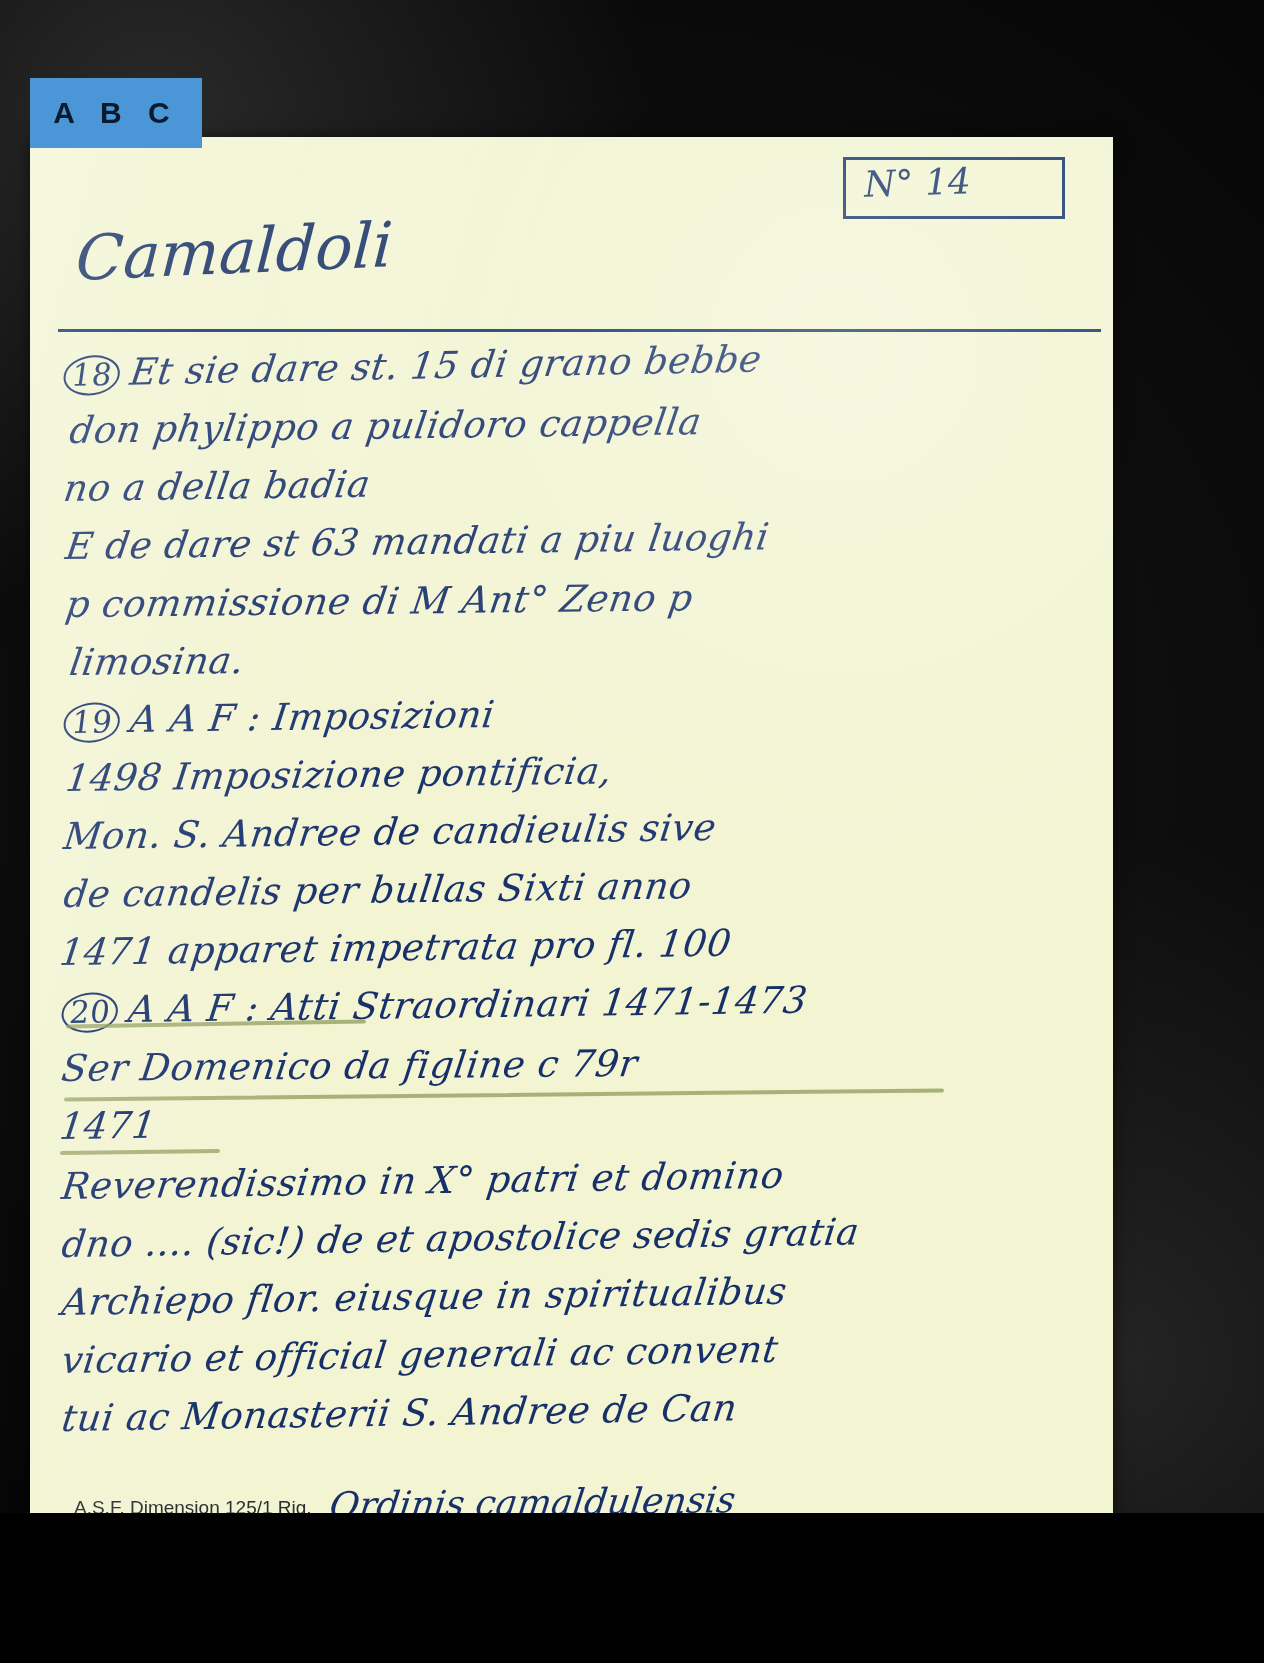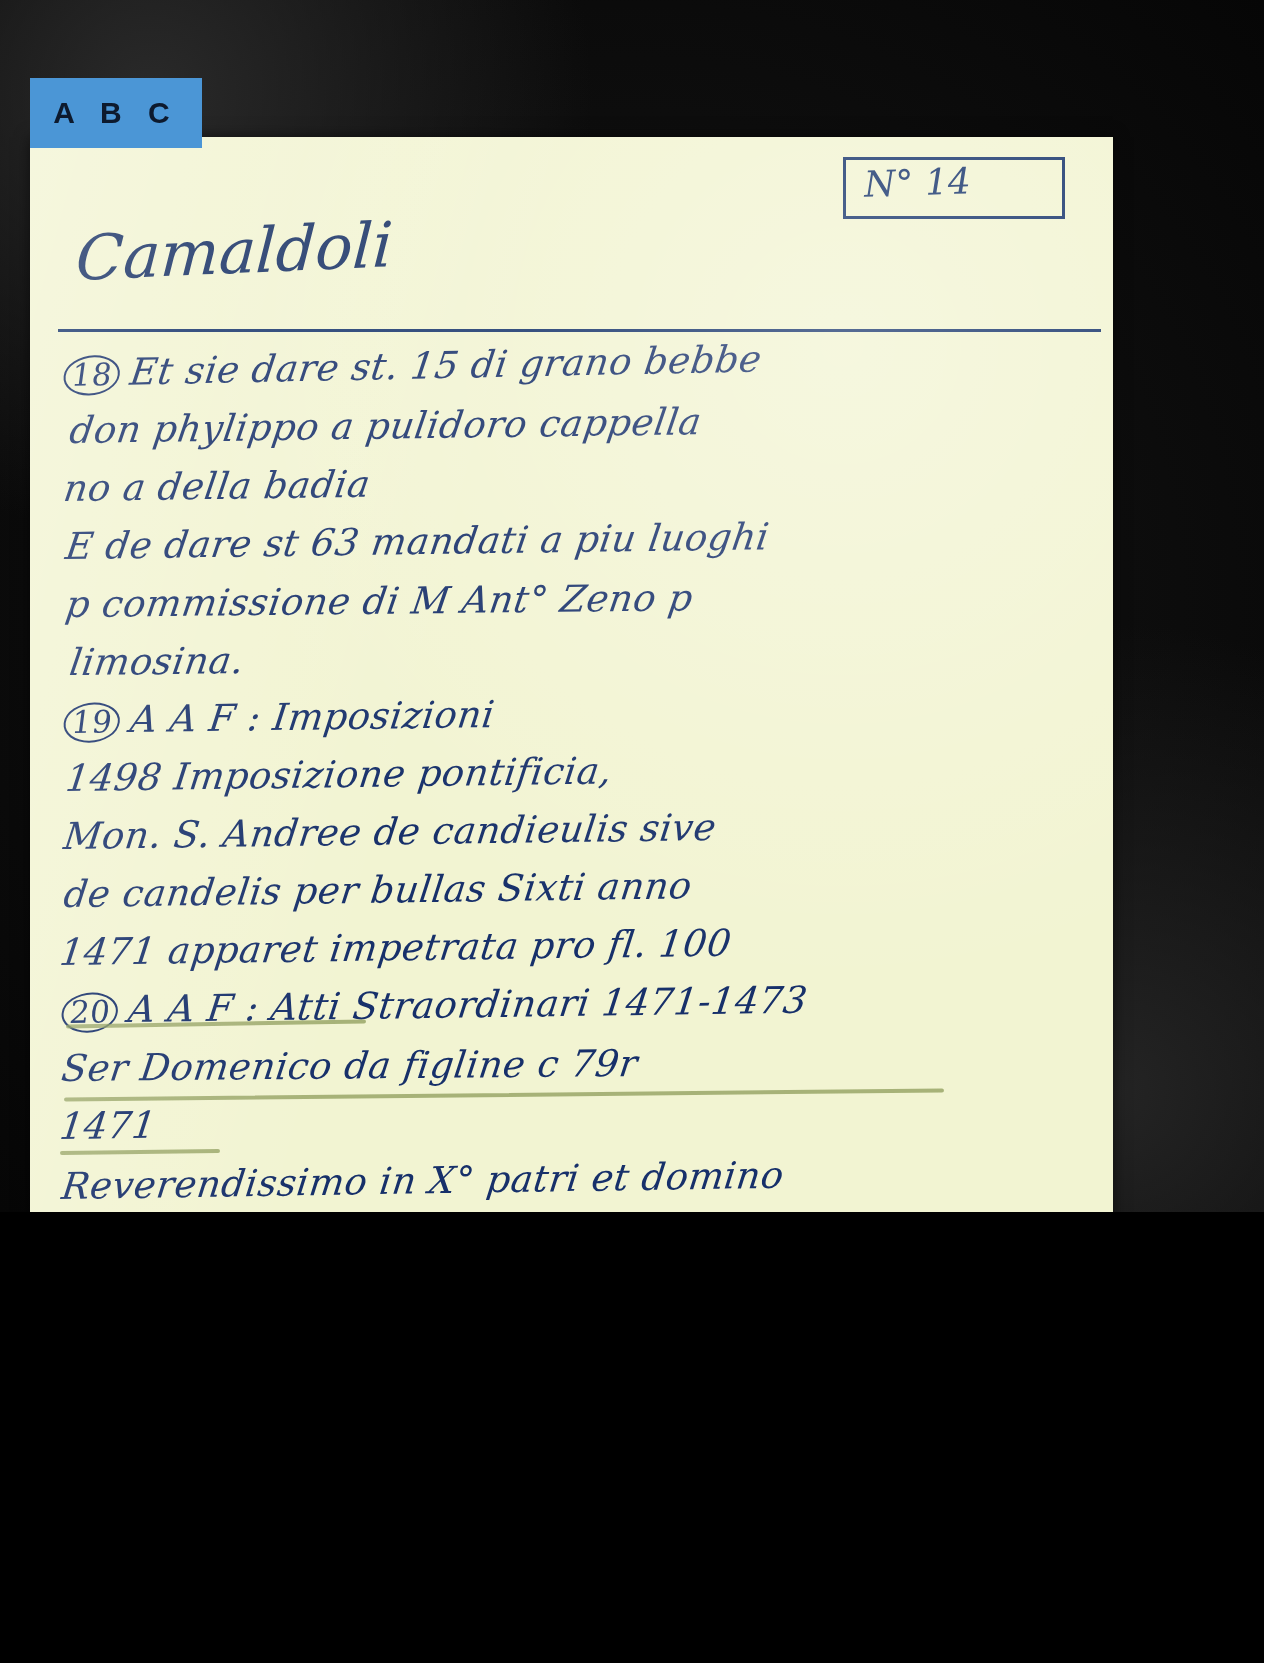--- a/index.html
+++ b/index.html
@@ -9,21 +9,21 @@
   }
   body {
     width: 1264px;
     height: 1663px;
     font-family: "Liberation Sans", sans-serif;
     overflow: hidden;
   }
   .scan {
     position: relative;
     width: 1264px;
-    height: 1212px;
+    height: 1513px;
     background: #ef4444;
     overflow: hidden;
   }
   
   .scan::before {
     content: "";
     position: absolute;
     inset: 0;
     background:
       radial-gradient(circle at 12% 8%, #2a2a2a 0%, rgba(20,20,20,0) 28%),

